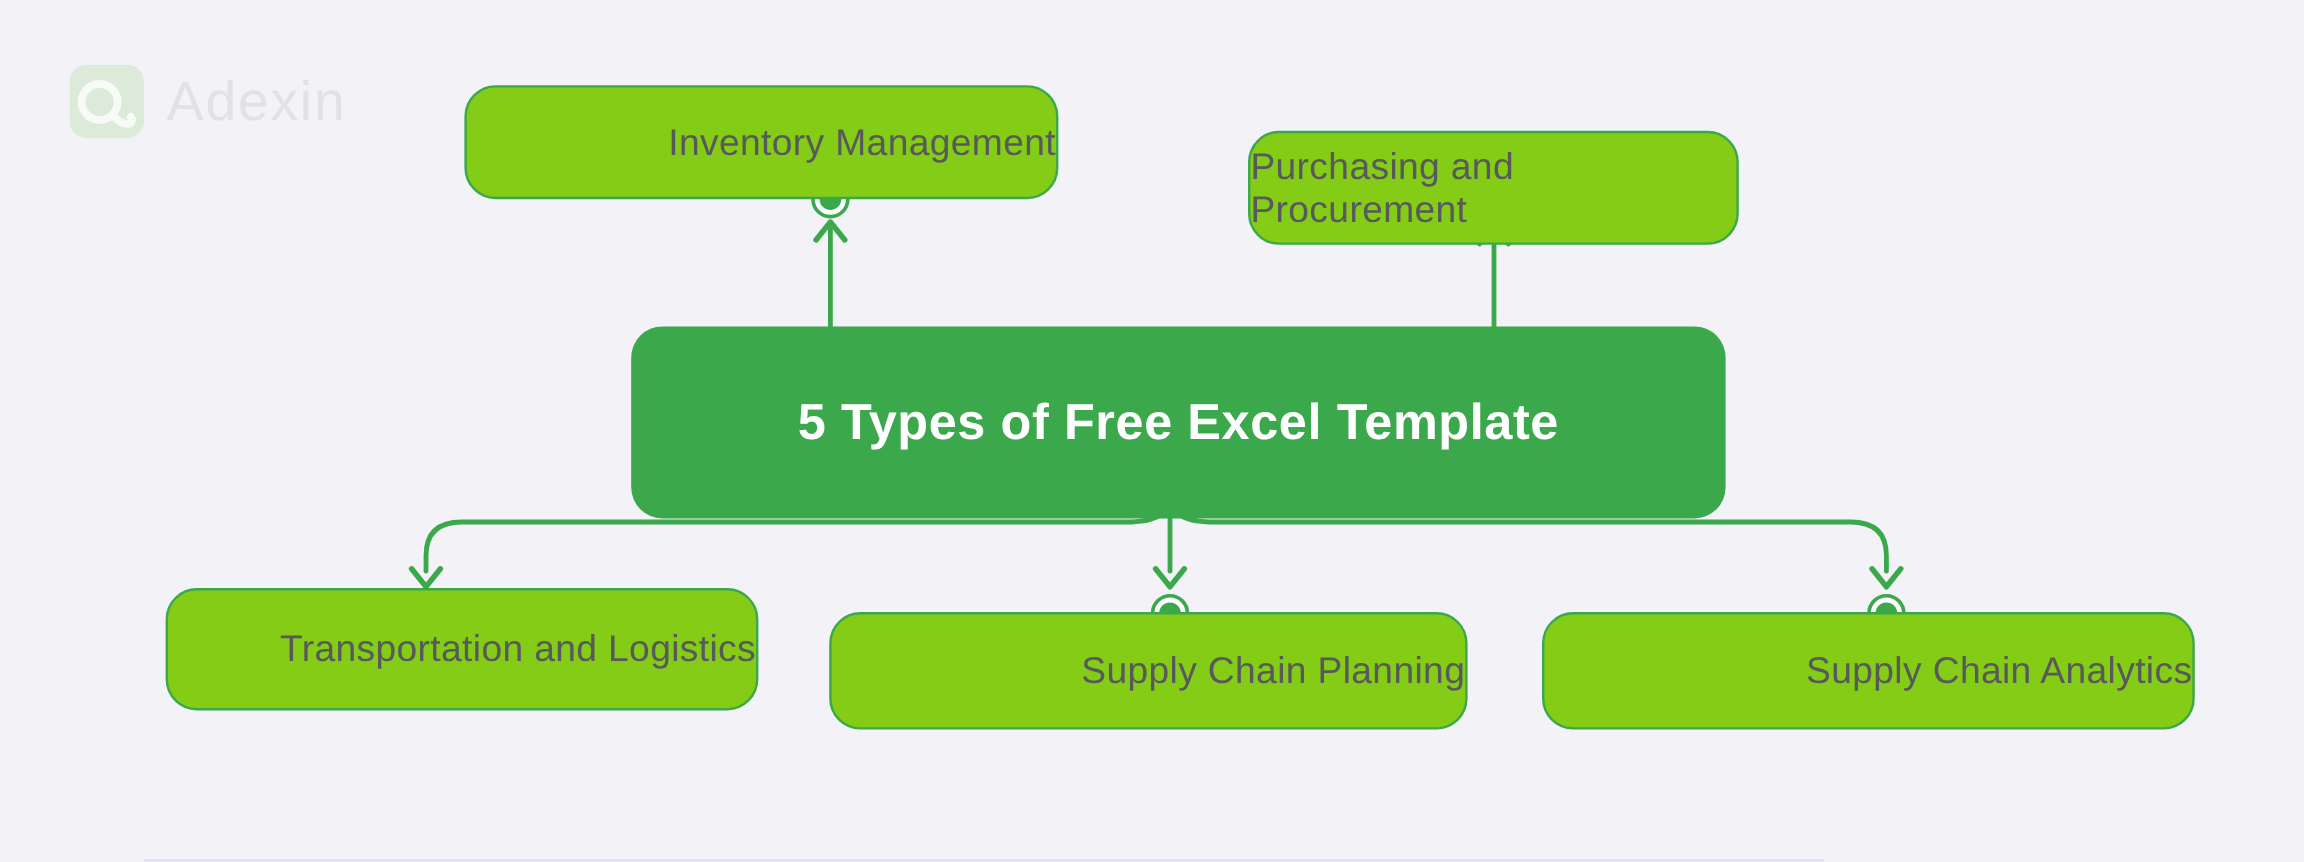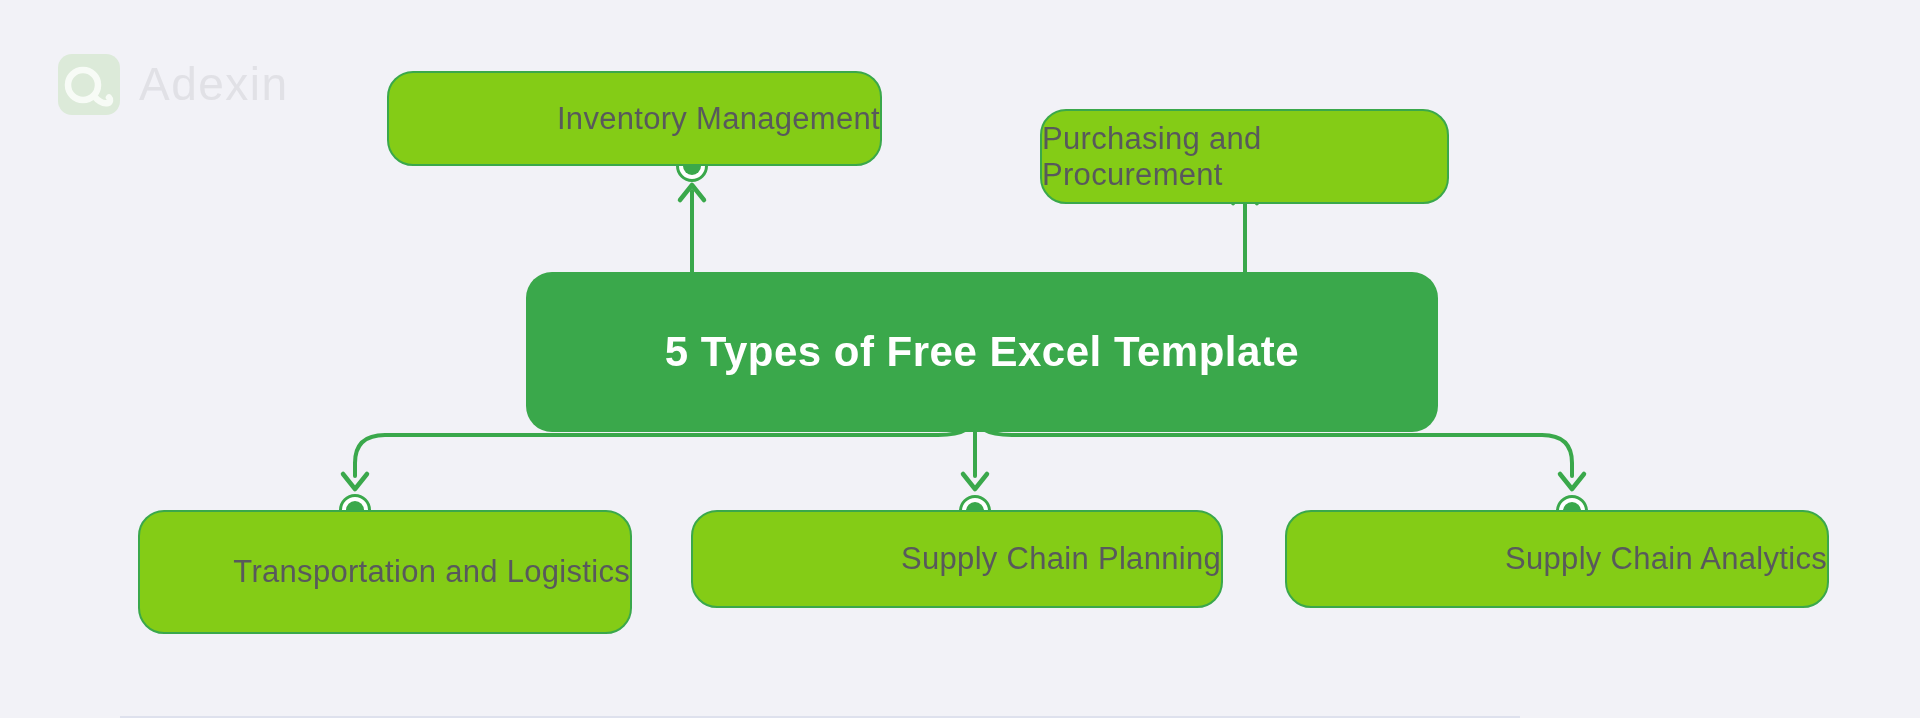--- a/index.html
+++ b/index.html
@@ -45,21 +45,21 @@
     background:#84cc16;
     border:2.5px solid var(--green);
     border-radius:26px;
     display:flex;align-items:center;justify-content:flex-end;
     color:var(--nodeText);
     font-size:31px;
     letter-spacing:0.3px;
   }
   .node-inventory      {left:387px;  top:71px;  width:495px; height:95px;}
   .node-purchasing     {left:1040px; top:65px;  width:409px; height:95px;margin-top:44px;}
-  .node-transportation {left:138px;  top:510px; width:494px; height:124px;}
+  .node-transportation {left:138px;  top:490px; width:494px; height:102px;}
   .node-planning       {left:691px;  top:510px; width:532px; height:98px;}
   .node-analytics      {left:1285px; top:510px; width:544px; height:98px;}
 
   .root-node{
     position:absolute;left:526px;top:272px;width:912px;height:160px;
     background:var(--green);
     border-radius:26px;
     display:flex;align-items:center;justify-content:center;
   }
   .root-title{

